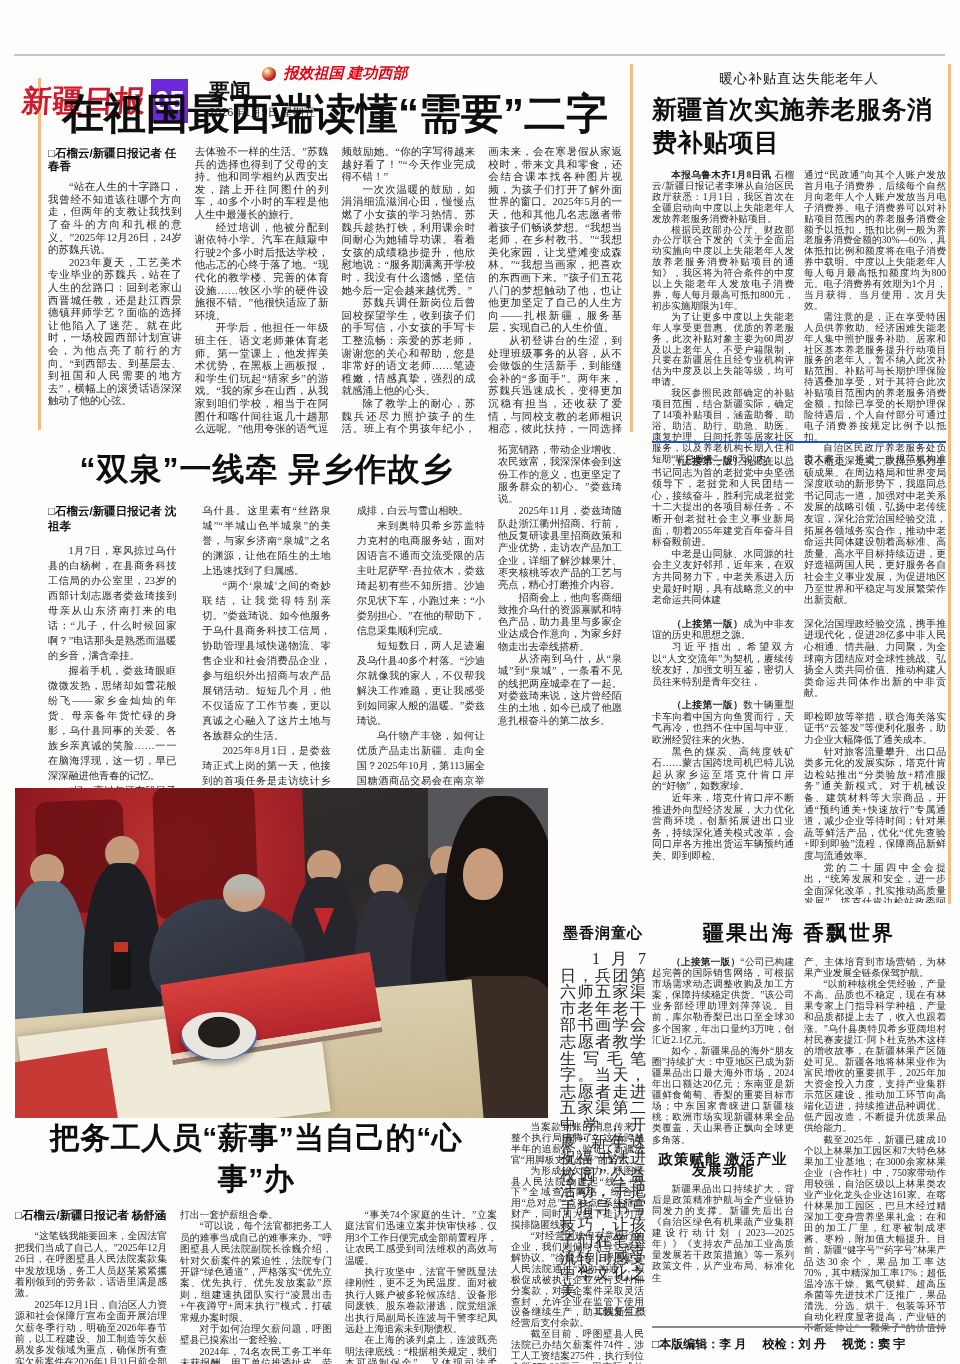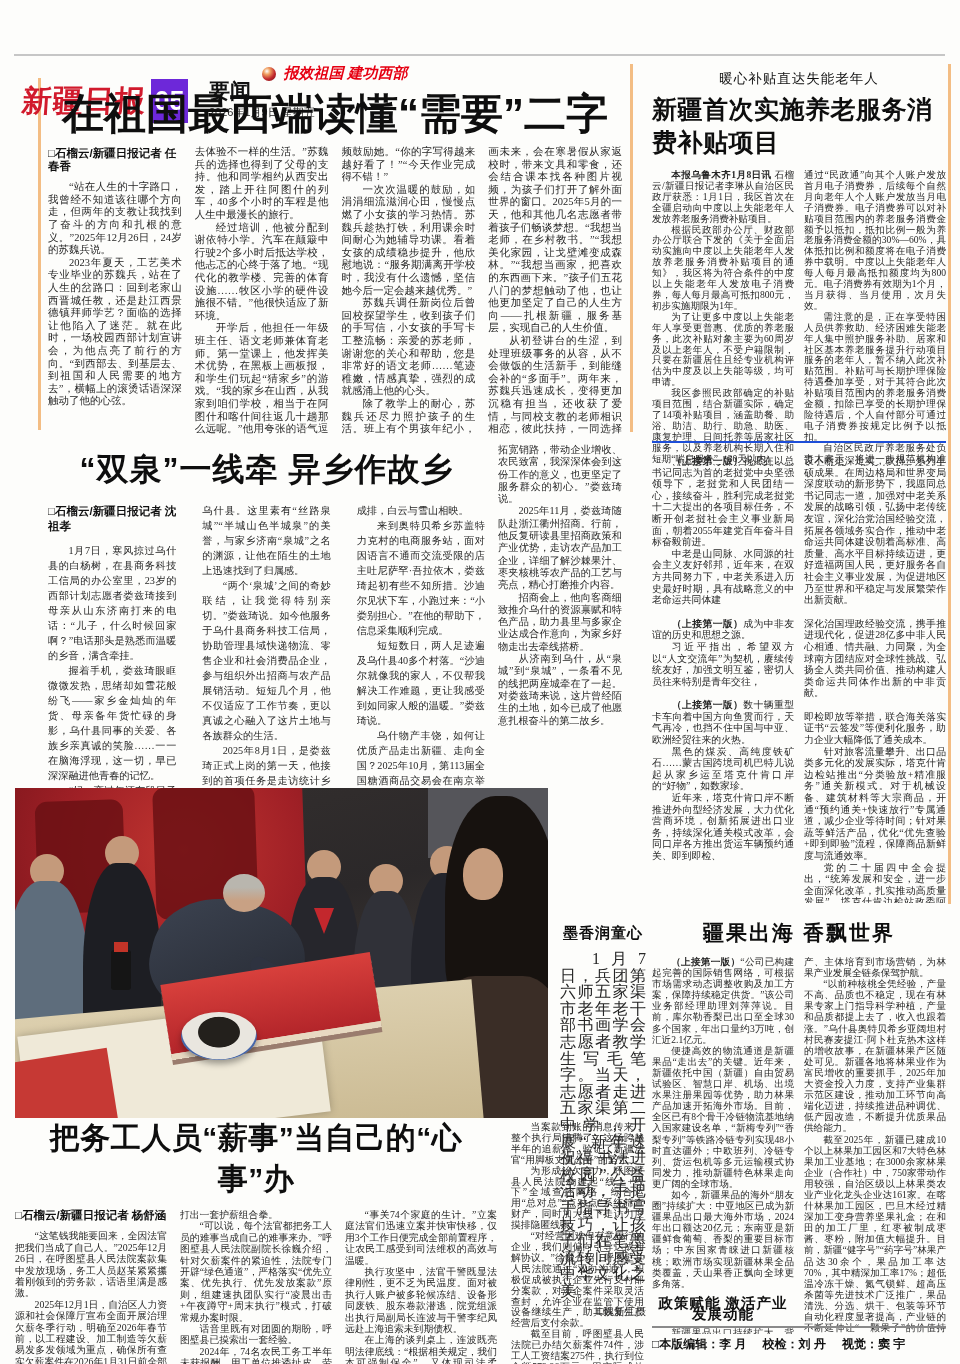--- a/index.html
+++ b/index.html
@@ -285,21 +285,21 @@
         <div class="col">
           <div class="byline">□石榴云/新疆日报记者 杨舒涵</div>
           <div>
               <p class="para">“这笔钱我能要回来，全因法官把我们当成了自己人。”2025年12月26日，在呼图壁县人民法院案款集中发放现场，务工人员赵某紧紧攥着刚领到的劳务款，话语里满是感激。</p>
               <p class="para">2025年12月1日，自治区人力资源和社会保障厅宣布全面开展治理欠薪冬季行动，明确至2026年春节前，以工程建设、加工制造等欠薪易发多发领域为重点，确保所有查实欠薪案件在2026年1月31日前全部化解，新发现问题动态清零。</p>
             </div>
         </div>
         <div class="col">
             <p class="para cont">打出一套护薪组合拳。</p>
             <p class="para">“可以说，每个法官都把务工人员的难事当成自己的难事来办。”呼图壁县人民法院副院长徐巍介绍，针对欠薪案件的紧迫性，法院专门开辟“绿色通道”，严格落实“优先立案、优先执行、优先发放案款”原则，组建速执团队实行“凌晨出击+午夜蹲守+周末执行”模式，打破常规办案时限。</p>
-            <p class="para">话音里既有对团圆的期盼，呼图壁县已摸索出一套经验。</p>
+            <p class="para">对于如何治理欠薪问题，呼图壁县已摸索出一套经验。</p>
             <p class="para">2024年，74名农民工务工半年未获报酬，用工单位推诿扯皮，劳动监察部门因无劳动合同难以推进工作，这群劳动者带着最后的希望走进法院。</p>
           </div>
         <div class="col">
             <p class="para">“事关74个家庭的生计。”立案庭法官们迅速立案并快审快移，仅用3个工作日便完成全部前置程序，让农民工感受到司法维权的高效与温暖。</p>
             <p class="para">执行攻坚中，法官干警既显法律刚性，更不乏为民温度。面对被执行人账户被多轮候冻结、设备形同废铁、股东卷款潜逃，院党组派出执行局副局长连波与干警李纪凤远赴上海追索未到期债权。</p>
             <p class="para">在上海的谈判桌上，连波既亮明法律底线：“根据相关规定，我们本可强制保全”，又体现司法柔性：“但也愿以协商方式维护公司声誉”，最终用专业与真诚打动第三方公司，促成132万余元工资款全额到账。</p>
           </div>
       </div>
     </div>
     <div class="sal-col4">
@@ -329,21 +329,20 @@
           <p class="para">党的二十届四中全会提出，“统筹发展和安全，进一步全面深化改革，扎实推动高质量发展”。塔克什肯边检站政委阿力木江·阿不都热合曼表示，边检机关“守国门、促发展”的核心使命与党的二十届四中全会精神高度契合，“将持续推动政策创新、服务升级与安全护航，切实把全会精神转化为推动高质量发展的实际行动。”</p>
         </div>
     </div>
   </div>
 
   <div class="fruit">
     <div class="headline5 sans">疆果出海 香飘世界</div>
     <div class="fruit-cols">
       <div class="col">
           <p class="para"><b>（上接第一版）</b>“公司已构建起完善的国际销售网络，可根据市场需求动态调整收购及加工方案，保障持续稳定供货。”该公司业务部经理助理刘萍萍说。目前，库尔勒香梨已出口至全球30多个国家，年出口量约3万吨，创汇近2.1亿元。</p>
-          <p class="para">便捷高效的物流通道是新疆果品“走出去”的关键。近年来，新疆依托中国（新疆）自由贸易试验区、智慧口岸、机场、出境水果注册果园等优势，助力林果产品加速开拓海外市场。目前，全区已有8个骨干冷链物流基地纳入国家建设名单，“新梅专列”“香梨专列”等铁路冷链专列实现48小时直达疆外；中欧班列、冷链专列、货运包机等多元运输模式协同发力，推动新疆特色林果走向更广阔的全球市场。</p>
           <p class="para">如今，新疆果品的海外“朋友圈”持续扩大：中亚地区已成为新疆果品出口最大海外市场，2024年出口额达20亿元；东南亚是新疆鲜食葡萄、香梨的重要目标市场；中东国家青睐进口新疆核桃；欧洲市场实现新疆林果全品类覆盖，天山果香正飘向全球更多角落。</p>
           <p class="para subhead">政策赋能 激活产业发展动能</p>
           <p class="para">新疆果品出口持续扩大，背后是政策精准护航与全产业链协同发力的支撑。新疆先后出台《自治区绿色有机果蔬产业集群建设行动计划（2023—2025年）》《支持农产品加工业高质量发展若干政策措施》等一系列政策文件，从产业布局、标准化生</p>
         </div>
       <div class="col">
           <p class="para cont">产、主体培育到市场营销，为林果产业发展全链条保驾护航。</p>
           <p class="para">“以前种核桃全凭经验，产量不高、品质也不稳定，现在有林果专家上门指导科学种植，产量和品质都提上去了，收入也跟着涨。”乌什县奥特贝希乡亚阔坦村村民赛麦提江·阿卜杜克热木这样的增收故事，在新疆林果产区随处可见。新疆各地将林果业作为富民增收的重要抓手，2025年加大资金投入力度，支持产业集群示范区建设，推动加工环节向高端化迈进，持续推进品种调优、低产园改造，不断提升优质果品供给能力。</p>
           <p class="para">截至2025年，新疆已建成10个以上林果加工园区和7大特色林果加工业基地；在3000余家林果企业（合作社）中，750家带动作用较强，自治区级以上林果类农业产业化龙头企业达161家。在喀什林果加工园区，巴旦木经过精深加工变身营养坚果礼盒；在和田的加工厂里，红枣被制成枣酱、枣粉，附加值大幅提升。目前，新疆“健字号”“药字号”林果产品达30余个，果品加工率达70%，其中精深加工率17%；超低温冷冻干燥、氮气锁鲜、超高压杀菌等先进技术广泛推广，果品清洗、分选、烘干、包装等环节自动化程度显著提高，产业链的不断延伸让“一颗果子”的价值持续攀升。</p>
         </div>
     </div>

